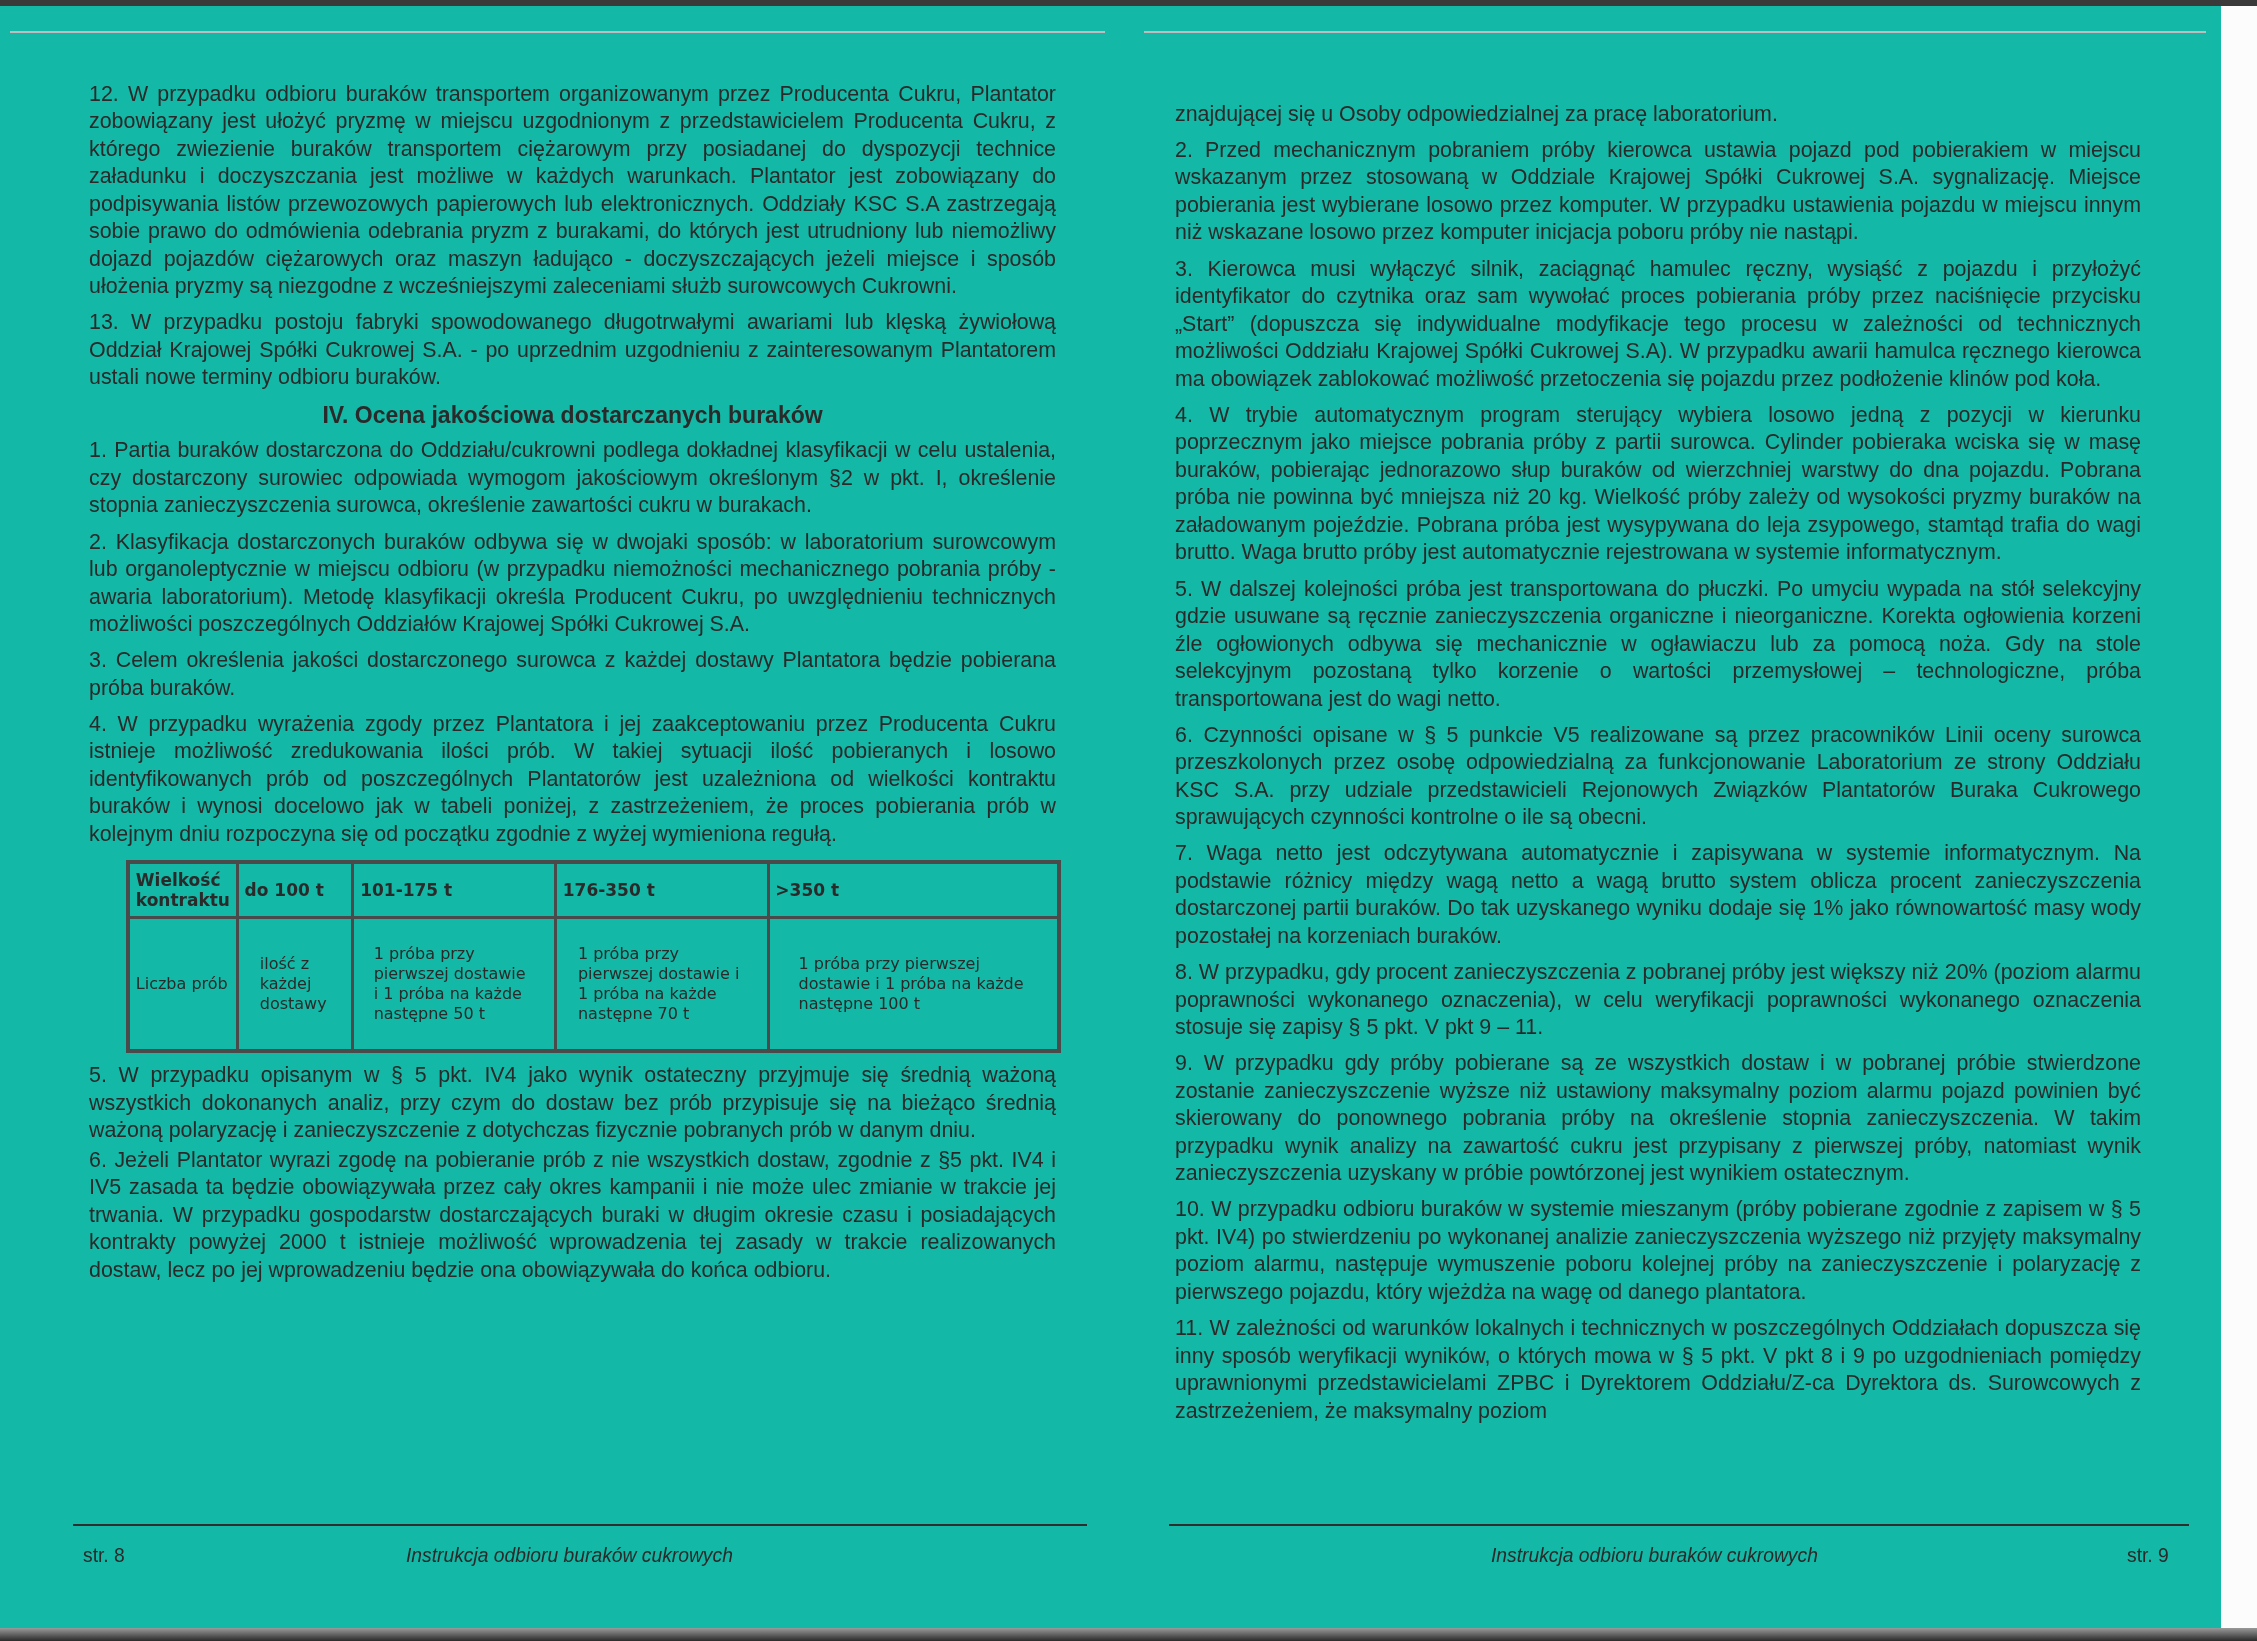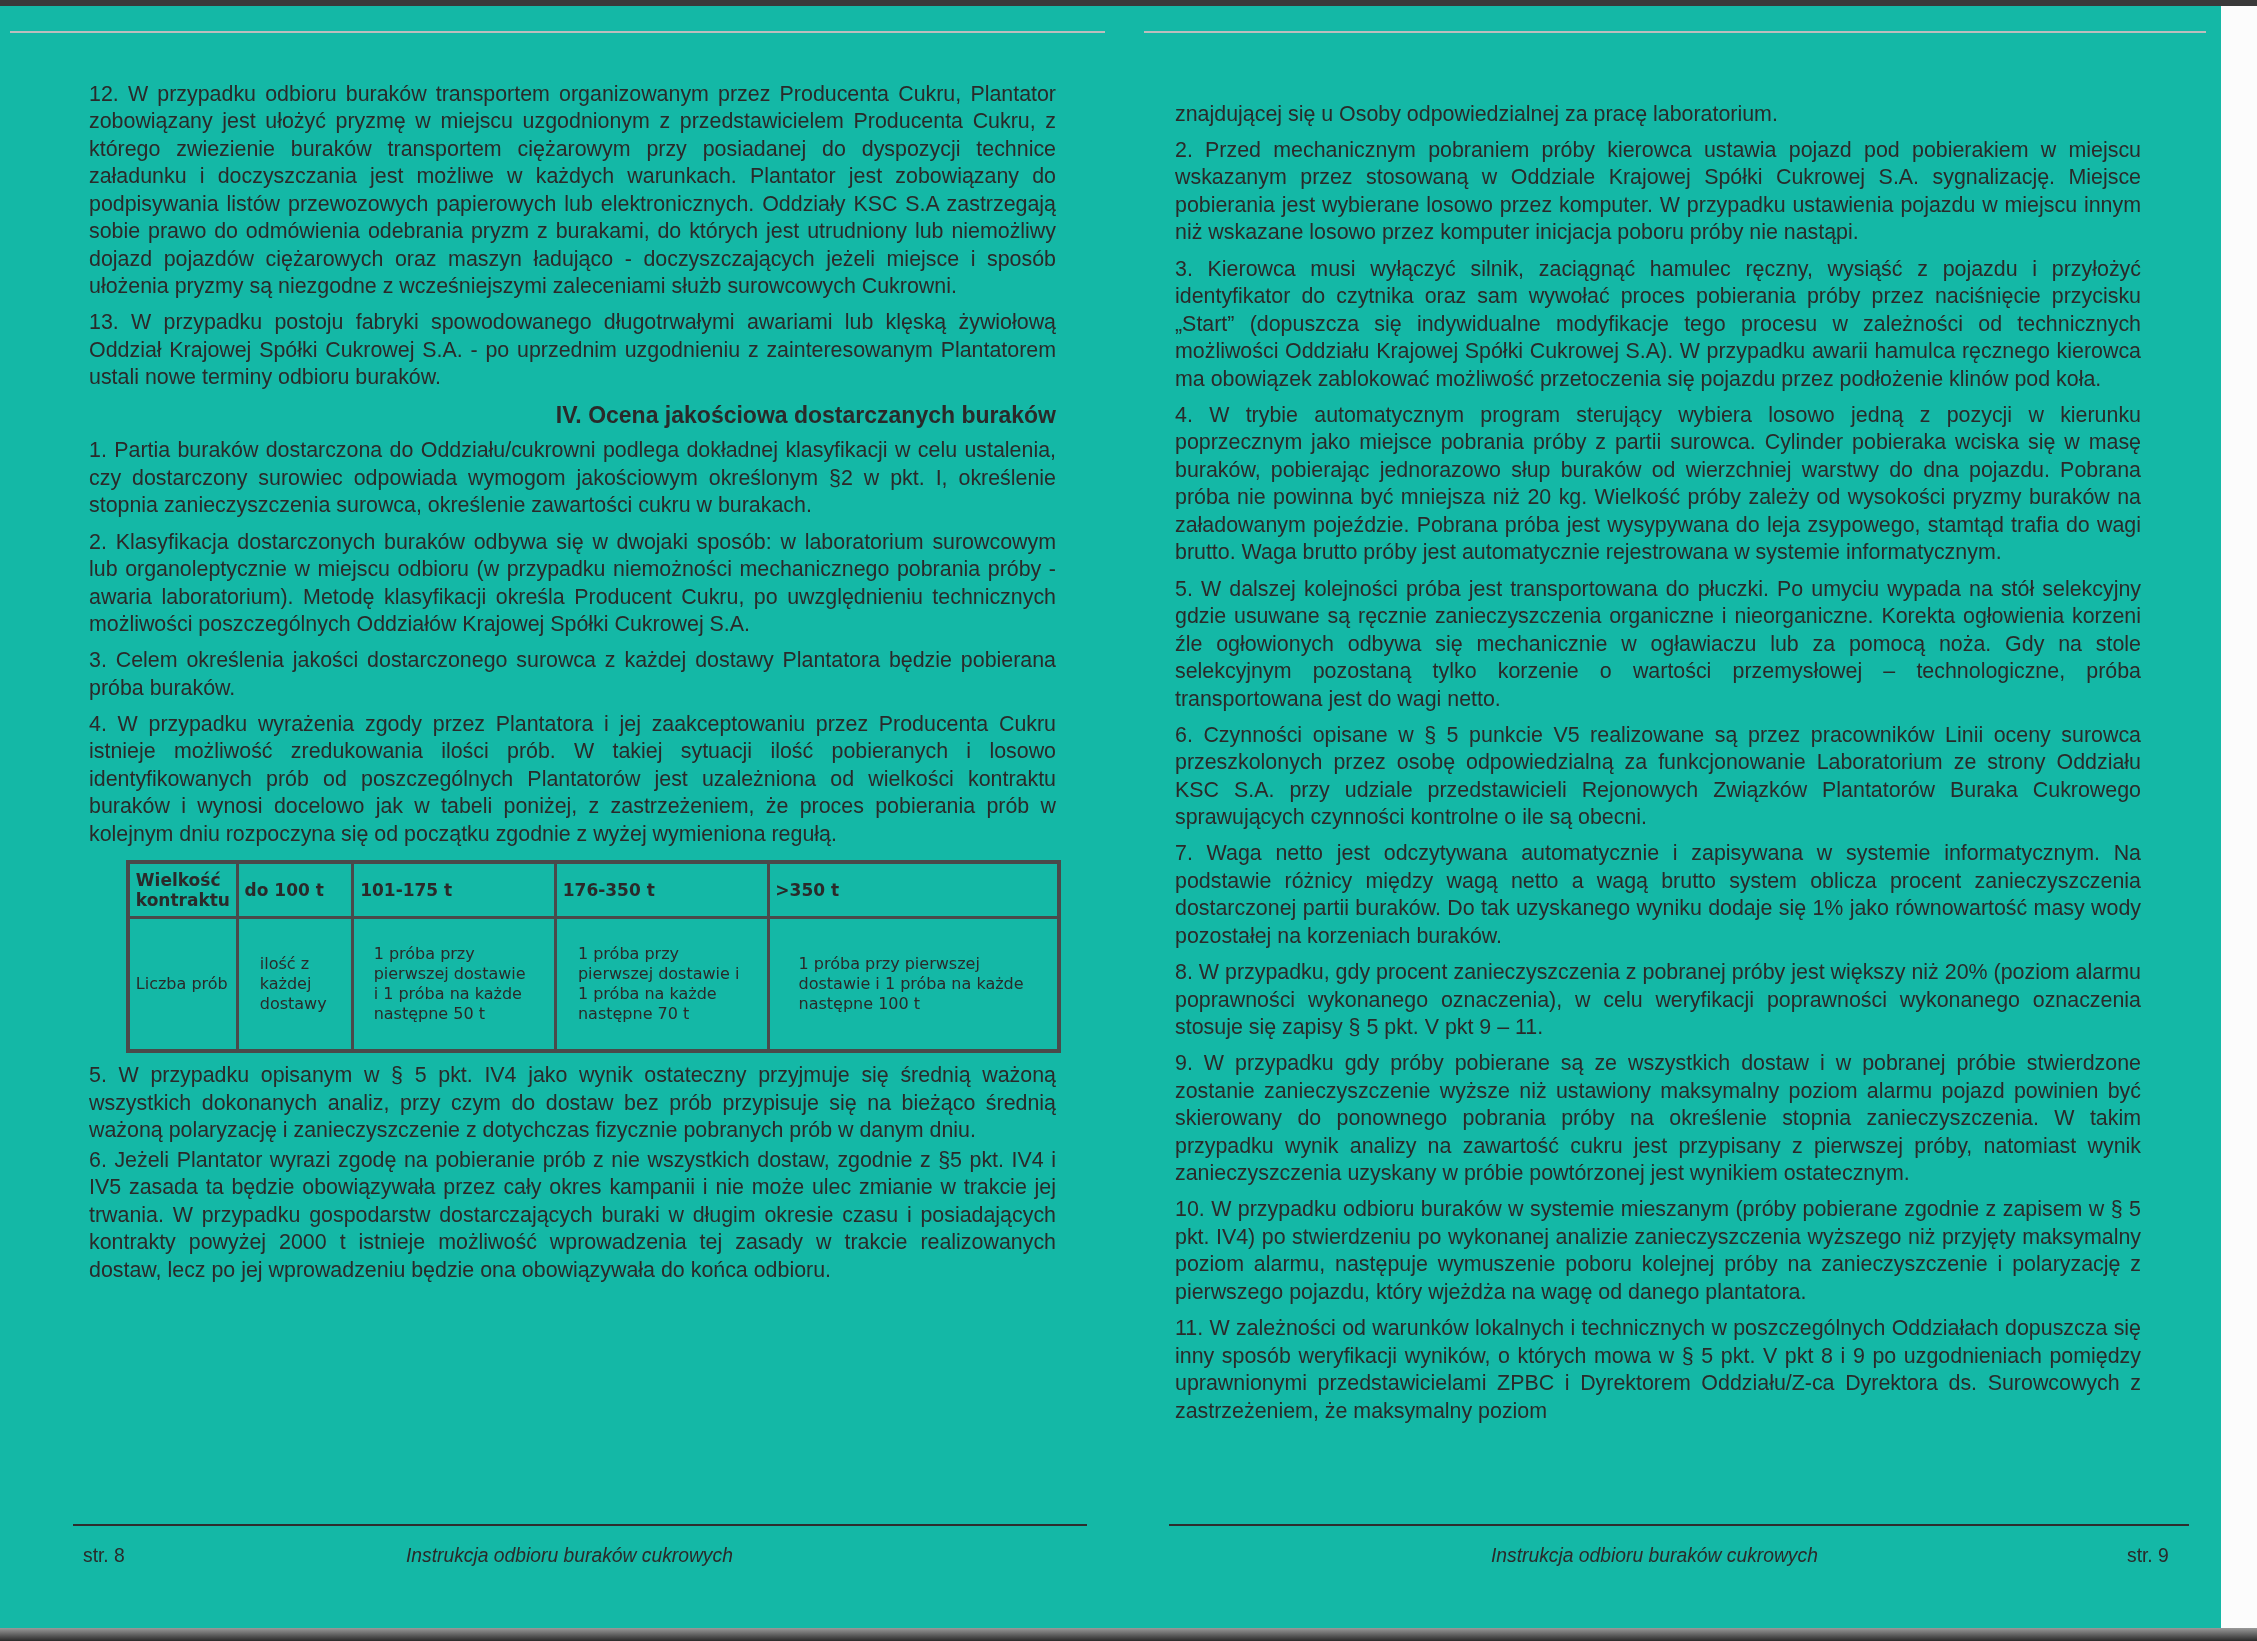--- a/index.html
+++ b/index.html
@@ -34,21 +34,21 @@
     position: absolute; top: 75px;
     font-size: 21.4px; line-height: 27.5px;
     text-align: justify;
   }
   .page.left .col { left: 89px; width: 967px; }
   .page.right .col { left: 70px; width: 966px; top: 95px; }
   .col p { margin: 0 0 8.7px 0; }
   .col p.tight { margin-bottom: 1.9px; }
   .col h2 {
     font-size: 23px; font-weight: bold; margin: 1.9px 0 7.7px 0; line-height: 29px;
-    text-align: right;
+    text-align: center;
   }
   table.samples {
     border-collapse: collapse; width: 935px; margin: 11.6px 0 9.7px 37px;
     border: 4.8px solid #4a4a4a;
     font-family: "DejaVu Sans", sans-serif;
     font-size: 16px; line-height: 20px;
     text-align: left;
   }
   table.samples th, table.samples td {
     border: 3.9px solid #4a4a4a;

